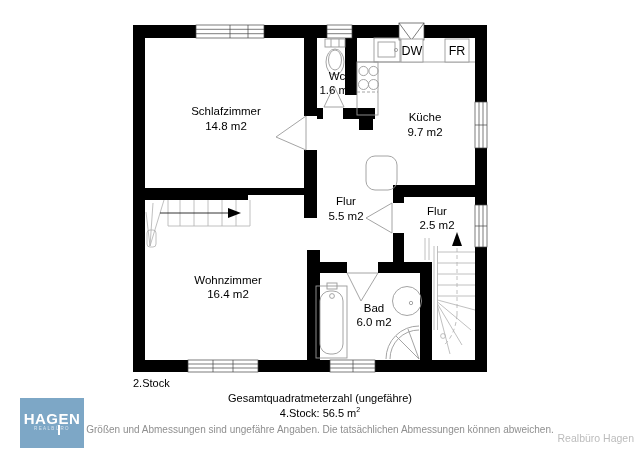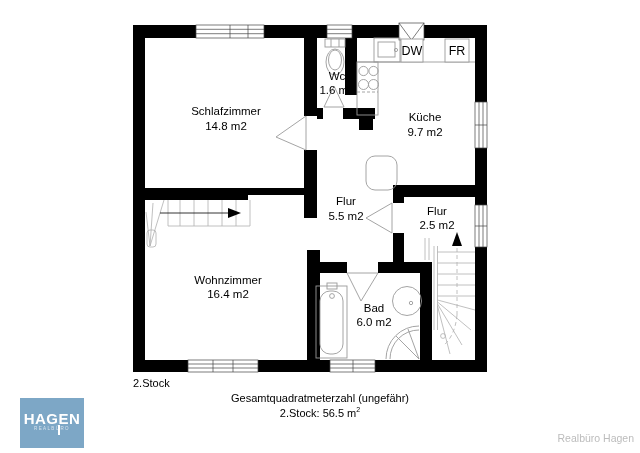--- a/index.html
+++ b/index.html
@@ -177,22 +177,23 @@
     </g>
 
     <g text-anchor="middle" font-size="12.5" fill="#000">
       <text x="412" y="55">DW</text>
       <text x="457" y="55">FR</text>
     </g>
 
     <text x="133" y="387" font-size="11" fill="#000" text-anchor="start">2.Stock</text>
   </svg>
 
-  <div class="footer-title">Gesamtquadratmeterzahl (ungefähr)</div>
-  <div class="footer-line2"><span>2.Stock: 56.5 m</span><sup>2</sup></div>
+  <div class="footer-title">Gesamtquadratmeterzahl (ungefähre)</div>
+  <div class="footer-line2"><span>4.Stock: 56.5 m</span><sup>2</sup></div>
+  <div class="disclaimer">Größen und Abmessungen sind ungefähre Angaben. Die tatsächlichen Abmessungen können abweichen.</div>
   <div class="watermark">Realbüro Hagen</div>
 
   <div class="logo">
     <div class="logo-title">HAGEN</div>
     <div class="logo-sub">REALBÜRO</div>
     <div class="logo-descender"></div>
   </div>
 
 </div>
 

